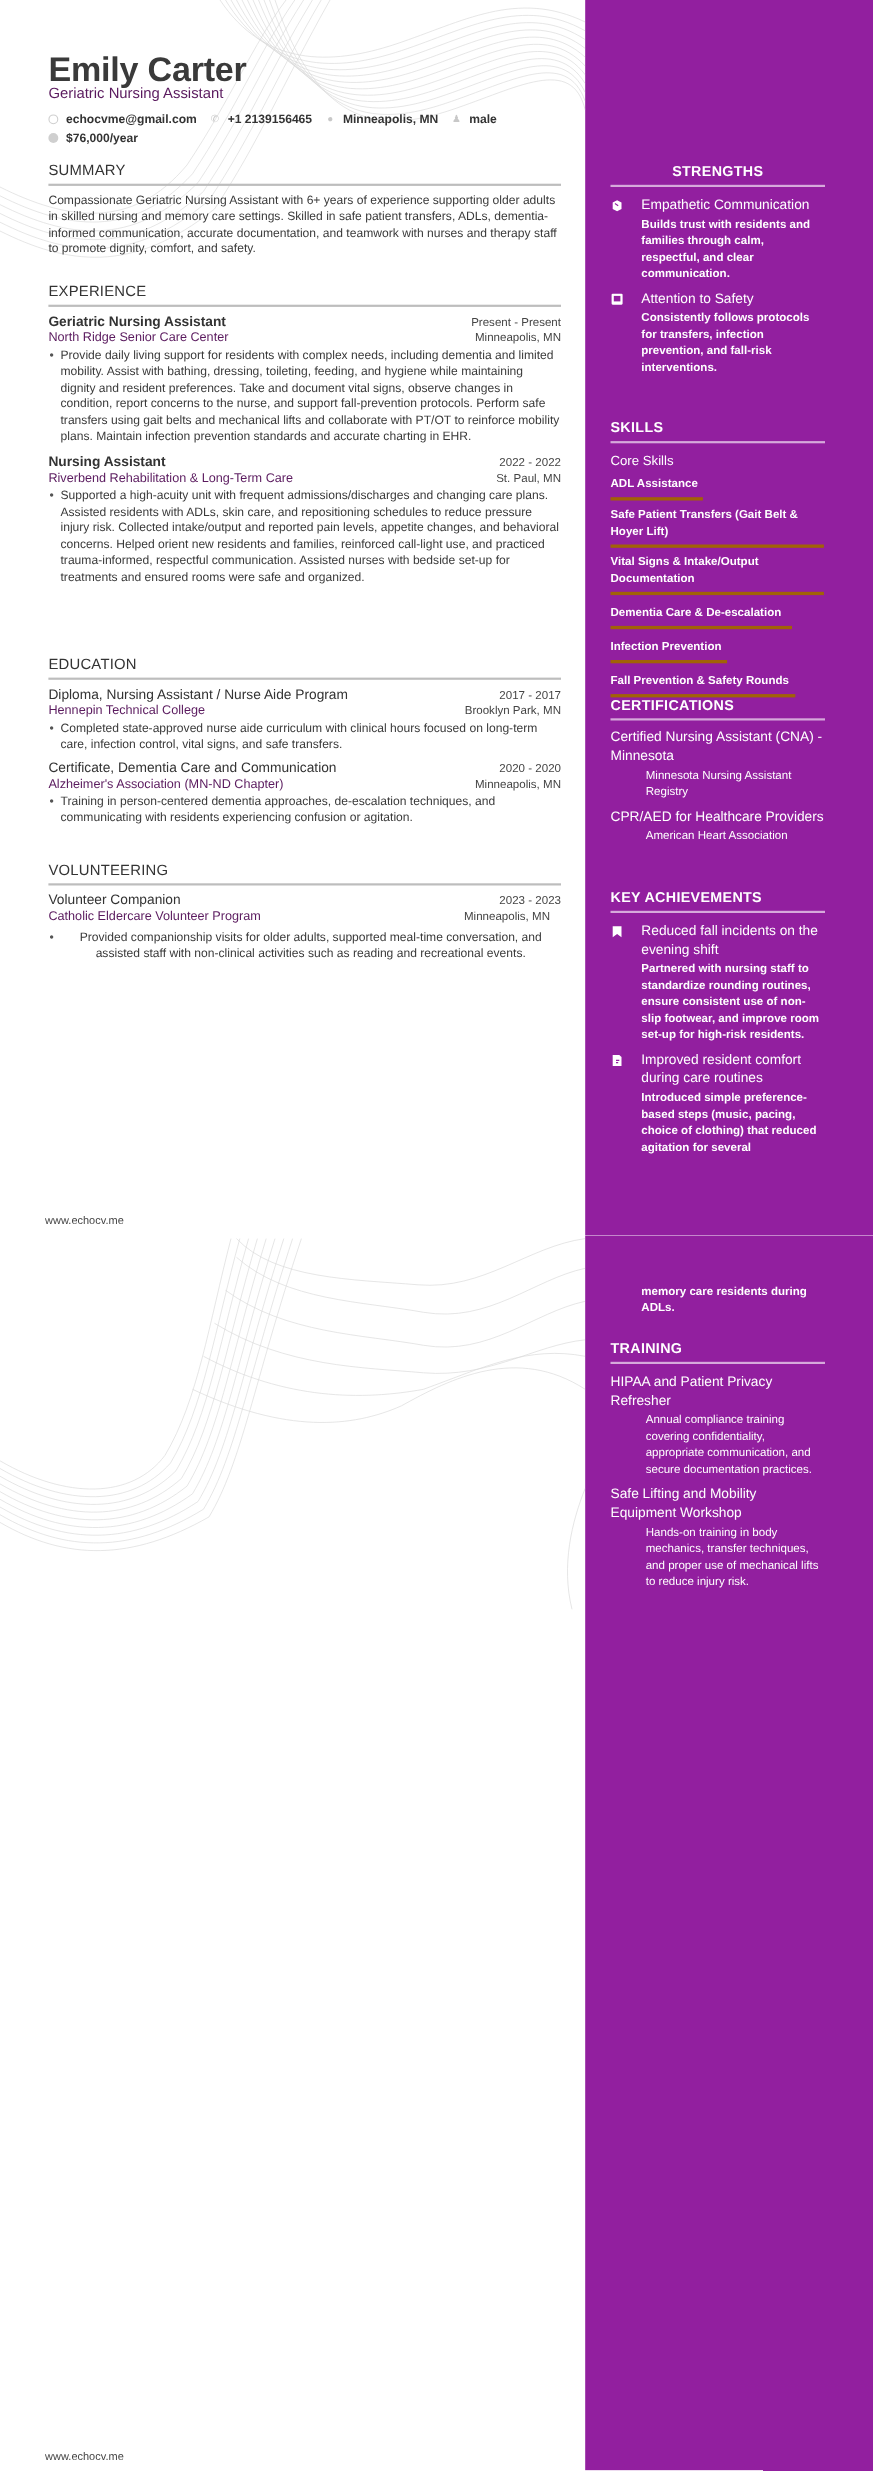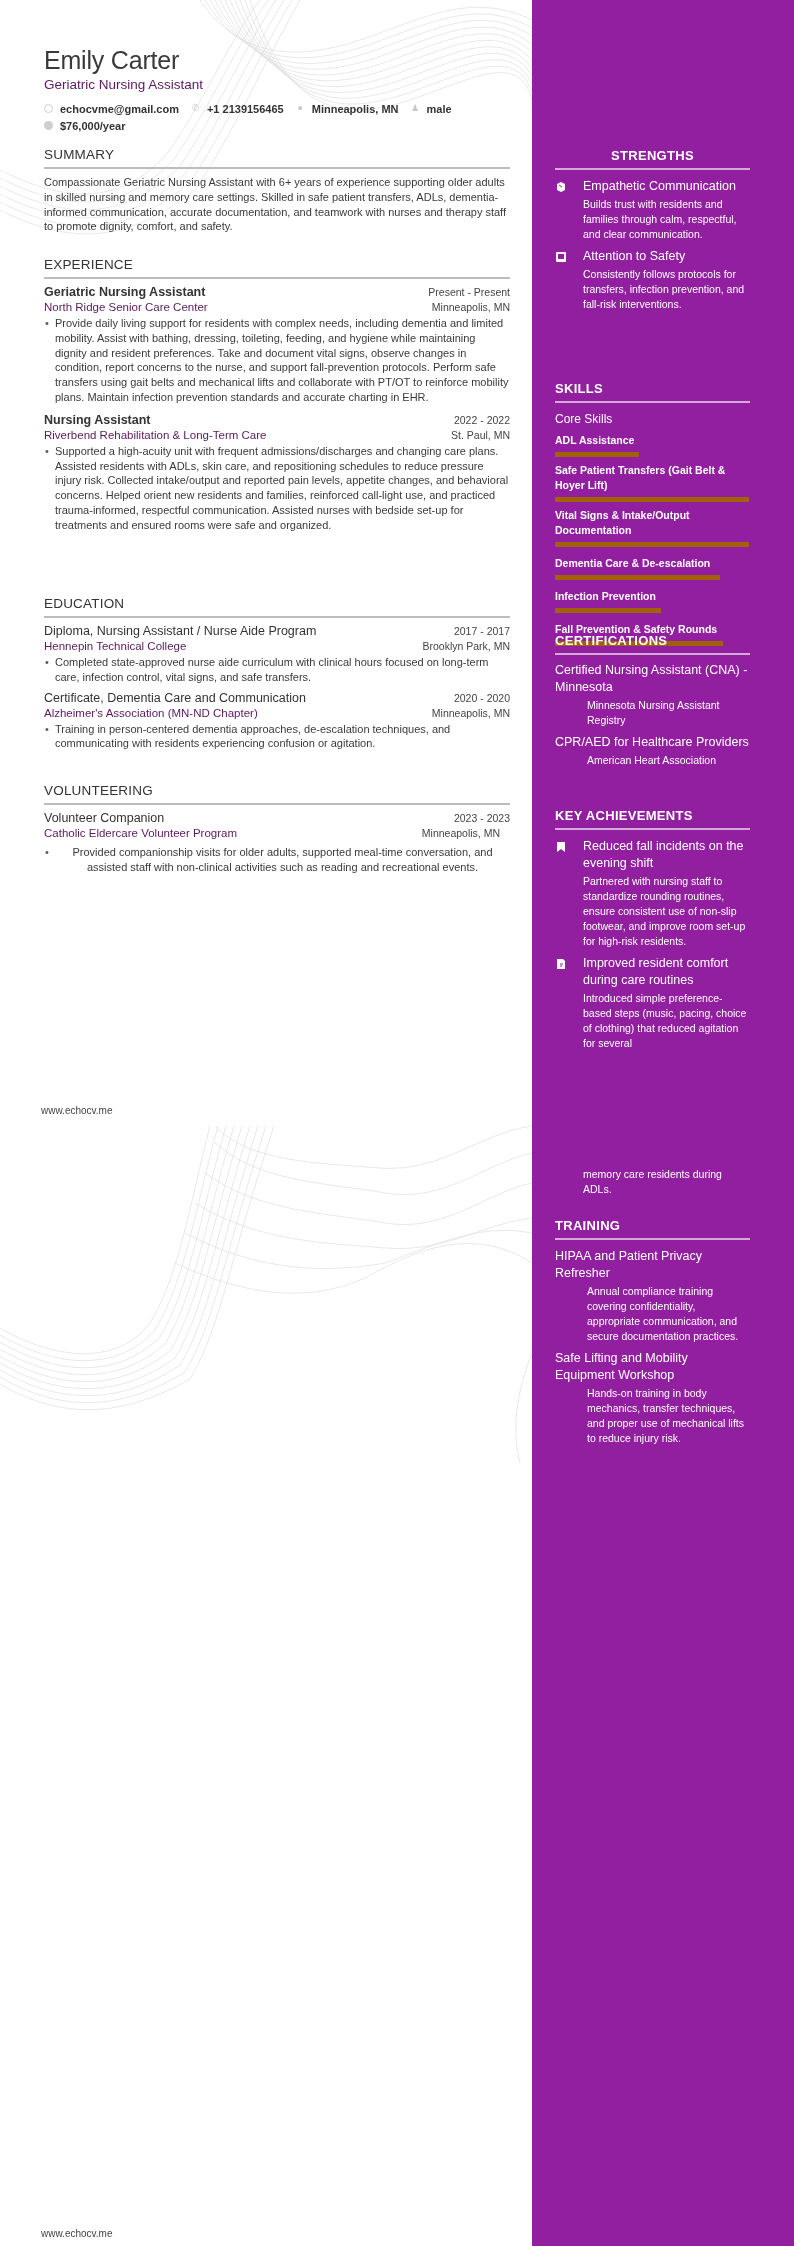--- a/index.html
+++ b/index.html
@@ -9,21 +9,21 @@
   .page { position: relative; width: 794px; height: 1123px; overflow: hidden; background: #fff; }
   .page2 { height: 1123px; }
 
   .sidebar-bg { position: absolute; top: 0; left: 532px; width: 262px; height: 100%; background: #921f9f; }
 
   .waves { position: absolute; top: 0; left: 0; width: 532px; height: 100%; pointer-events: none; }
 
   .main { position: absolute; left: 44px; top: 0; width: 466px; }
   .side { position: absolute; left: 555px; top: 0; width: 195px; color: #ffffff; }
 
-  .name { position: absolute; top: 46px; left: 0; font-size: 25px; font-weight: normal; color: #3a3a3a; letter-spacing: -0.2px; }
+  .name { position: absolute; top: 46px; left: 0; font-size: 31px; font-weight: bold; color: #3a3a3a; letter-spacing: -0.2px; }
   .title { position: absolute; top: 77px; left: 0; font-size: 13.5px; color: #5a1a5e; }
   .contacts { position: absolute; top: 100px; left: 0; width: 470px; font-size: 11px; font-weight: bold; color: #333; }
   .contact-row { display: flex; align-items: center; height: 17px; }
   .contact-item { display: flex; align-items: center; margin-right: 12px; }
   .c-icon { width: 9px; height: 9px; margin-right: 7px; color: #c8c8c8; font-size: 9px; line-height: 9px; display: inline-block; text-align: center; }
   .c-icon.dot { border-radius: 50%; background: #cfcfcf; }
   .c-icon.ring { border-radius: 50%; border: 1.5px solid #cfcfcf; }
 
   .section { position: absolute; left: 0; width: 466px; }
   .sec-title { font-size: 13.5px; color: #333; letter-spacing: 0.2px; padding-bottom: 5px; border-bottom: 2px solid #bdbdbd; margin-bottom: 6px; }
@@ -43,23 +43,23 @@
 
   .footer { position: absolute; left: 41px; font-size: 10px; color: #444; }
 
   .s-title { position: absolute; left: 0; width: 195px; font-size: 13px; font-weight: bold; letter-spacing: 0.3px; padding-bottom: 5px; border-bottom: 2px solid #d6a9db; }
   .s-block { position: absolute; left: 0; width: 195px; }
   .icon-item { display: flex; margin-bottom: 6px; }
   .icon-col { width: 28px; flex: none; padding-top: 3px; }
   .icon-col svg { width: 12px; height: 12px; display: block; }
   .icon-body { flex: 1; }
   .ii-title { font-size: 12.5px; line-height: 17px; font-weight: normal; }
-  .ii-desc { font-size: 10.5px; line-height: 15px; margin-top: 2px; }
+  .ii-desc { font-size: 10.5px; line-height: 15px; margin-top: 2px; font-weight: bold; }
   .core-head { font-size: 12px; margin-bottom: 4px; }
-  .skill { font-size: 10.5px; font-weight: bold; line-height: 15px; display: inline-block; padding-bottom: 4px; border-bottom: 5px solid #a16207; margin-bottom: 6px; }
+  .skill { font-size: 10.5px; font-weight: bold; line-height: 15px; display: inline-block; padding-bottom: 4px; border-bottom: 3px solid #a16207; margin-bottom: 6px; }
   .skill-wrap { display: block; }
   .cert-title { font-size: 12.5px; line-height: 17px; }
   .cert-org { font-size: 10.5px; line-height: 15px; margin-top: 2px; margin-bottom: 6px; padding-left: 32px; }
 </style>
 </head>
 <body>
 
 <div class="page">
   <div class="sidebar-bg"></div>
 

